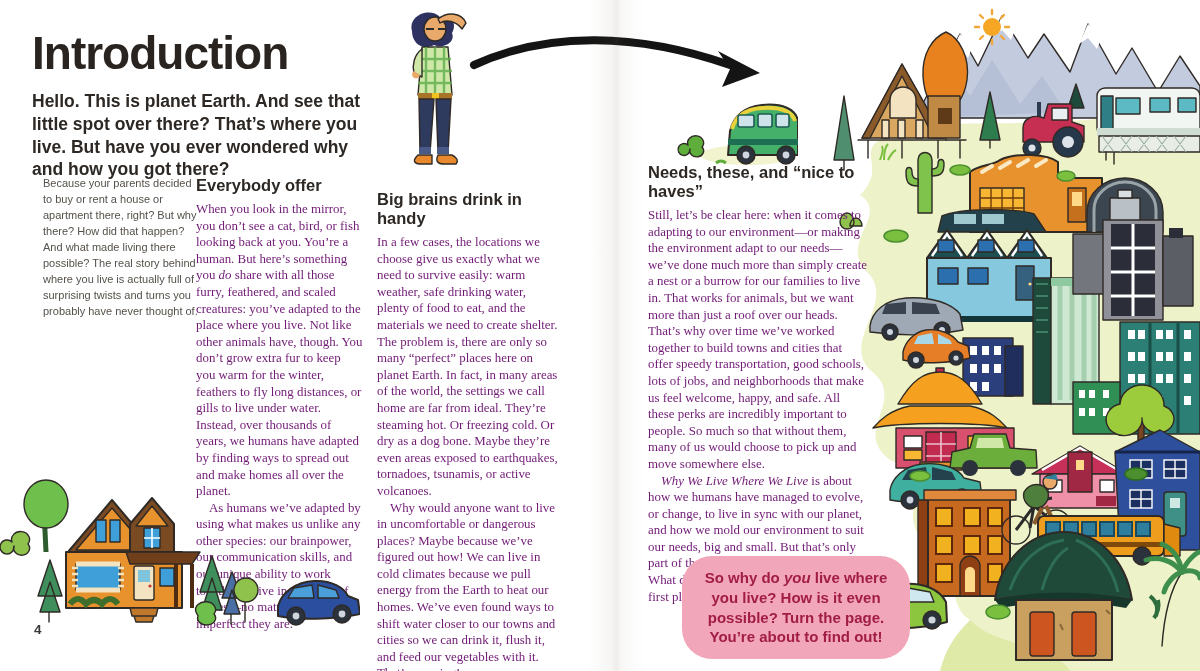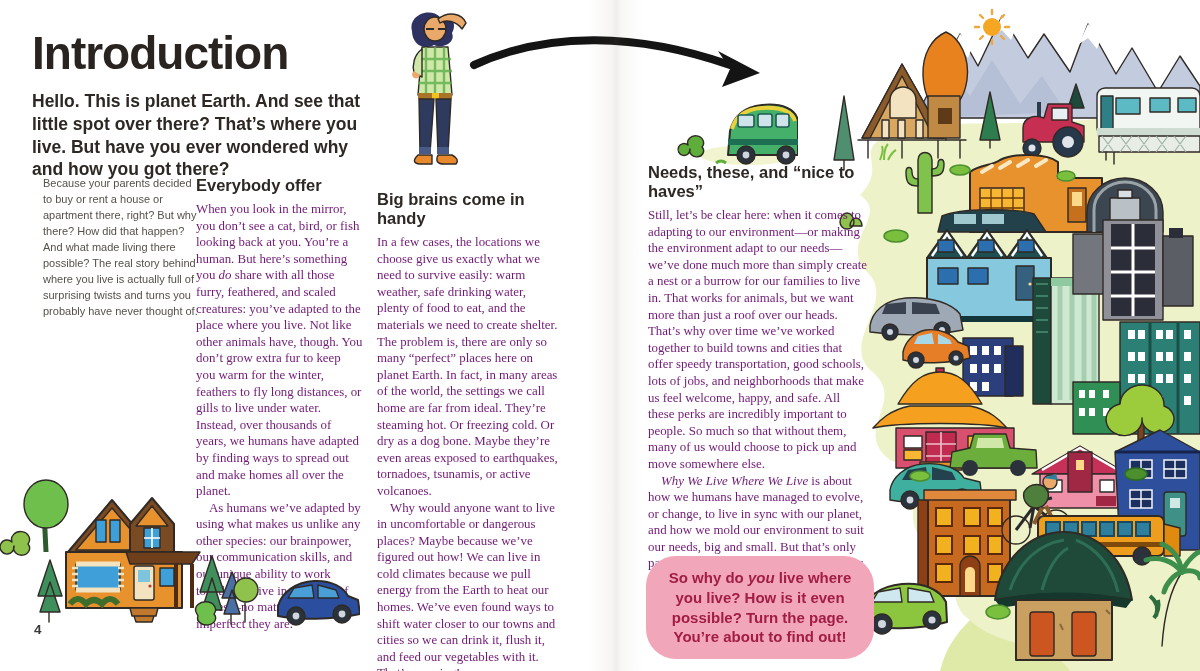--- a/index.html
+++ b/index.html
@@ -25,21 +25,21 @@
   }
   .col h2{
     margin:0 0 6px 0;font-size:16.5px;font-weight:700;color:#2d2824;
     font-family:"Liberation Sans",sans-serif;
   }
   .col p{
     margin:0;font-family:"Liberation Serif",serif;font-size:12.9px;line-height:16.6px;color:#701a75;
   }
   .col p.ind{text-indent:13px;}
   .callout{
-    position:absolute;left:646px;top:556px;width:228px;min-height:62px;
+    position:absolute;left:682px;top:556px;width:228px;min-height:62px;
     background:#f2a6ba;border-radius:30px;padding:12px 14px 12px 14px;box-sizing:border-box;
     display:flex;align-items:center;justify-content:center;z-index:4;
   }
   .callout p{
     margin:0;text-align:center;font-size:15px;font-weight:700;line-height:1.32;color:#a11d46;
   }
   .pagenum{font-size:13.5px;font-weight:700;color:#3a3a3a;}
   svg{display:block;}
   .oln{stroke:#2f2a26;stroke-width:2;stroke-linejoin:round;stroke-linecap:round;}
   .oln1{stroke:#2f2a26;stroke-width:1.4;stroke-linejoin:round;stroke-linecap:round;}
@@ -506,21 +506,21 @@
     <p class="leadcol">Because your parents decided to buy or rent a house or apartment there, right? But why there? How did that happen? And what made living there possible? The real story behind where you live is actually full of surprising twists and turns you probably have never thought of.</p>
   </div>
 
   <div class="col abs" style="left:196px;top:176px;width:167px;">
     <h2>Everybody offer</h2>
     <p><span>When you look in the mirror, you don’t see a cat, bird, or fish looking back at you. You’re a human. But here’s something you </span><i>do</i><span> share with all those furry, feathered, and scaled creatures: you’ve adapted to the place where you live. Not like other animals have, though. You don’t grow extra fur to keep you warm for the winter, feathers to fly long distances, or gills to live under water. Instead, over thousands of years, we humans have adapted by finding ways to spread out and make homes all over the planet.</span></p>
     <p class="ind">As humans we’ve adapted by using what makes us unlike any other species: our brainpower, our communication skills, and our unique ability to work together to live in all kinds of places—no matter how imperfect they are.</p>
   </div>
 
   <div class="col abs" style="left:377px;top:190px;width:181px;">
-    <h2>Big brains come in handy</h2>
+    <h2>Big brains drink in handy</h2>
     <p>In a few cases, the locations we choose give us exactly what we need to survive easily: warm weather, safe drinking water, plenty of food to eat, and the materials we need to create shelter. The problem is, there are only so many “perfect” places here on planet Earth. In fact, in many areas of the world, the settings we call home are far from ideal. They’re steaming hot. Or freezing cold. Or dry as a dog bone. Maybe they’re even areas exposed to earthquakes, tornadoes, tsunamis, or active volcanoes.</p>
     <p class="ind">Why would anyone want to live in uncomfortable or dangerous places? Maybe because we’ve figured out how! We can live in cold climates because we pull energy from the Earth to heat our homes. We’ve even found ways to shift water closer to our towns and cities so we can drink it, flush it, and feed our vegetables with it. That’s amazing!</p>
   </div>
 
   <div class="col abs" style="left:648px;top:163px;width:220px;z-index:4;">
     <h2>Needs, these, and “nice to haves”</h2>
     <p>Still, let’s be clear here: when it comes to adapting to our environment—or making the environment adapt to our needs—we’ve done much more than simply create a nest or a burrow for our families to live in. That works for animals, but we want more than just a roof over our heads. That’s why over time we’ve worked together to build towns and cities that offer speedy transportation, good schools, lots of jobs, and neighborhoods that make us feel welcome, happy, and safe. All these perks are incredibly important to people. So much so that without them, many of us would choose to pick up and move somewhere else.</p>
     <p class="ind"><i>Why We Live Where We Live</i><span> is about how we humans have managed to evolve, or change, to live in sync with our planet, and how we mold our environment to suit our needs, big and small. But that’s only part of the story. The BIG QUESTION is: What drives us to go to such lengths in the first place? Why do we bother?</span></p>
   </div>
 

